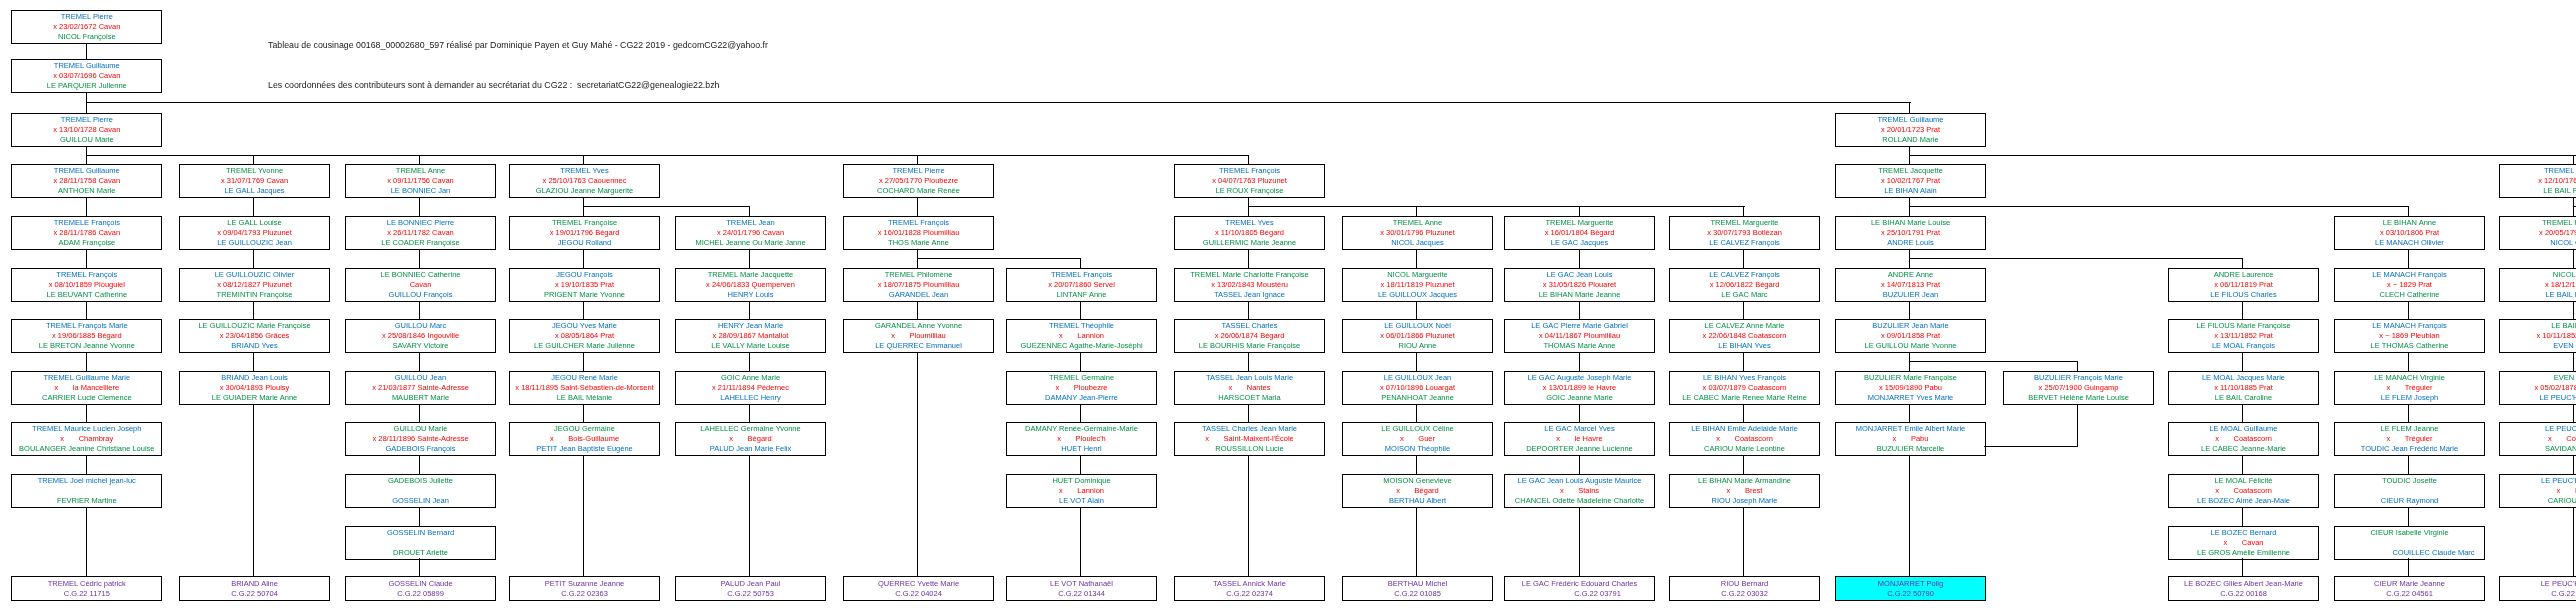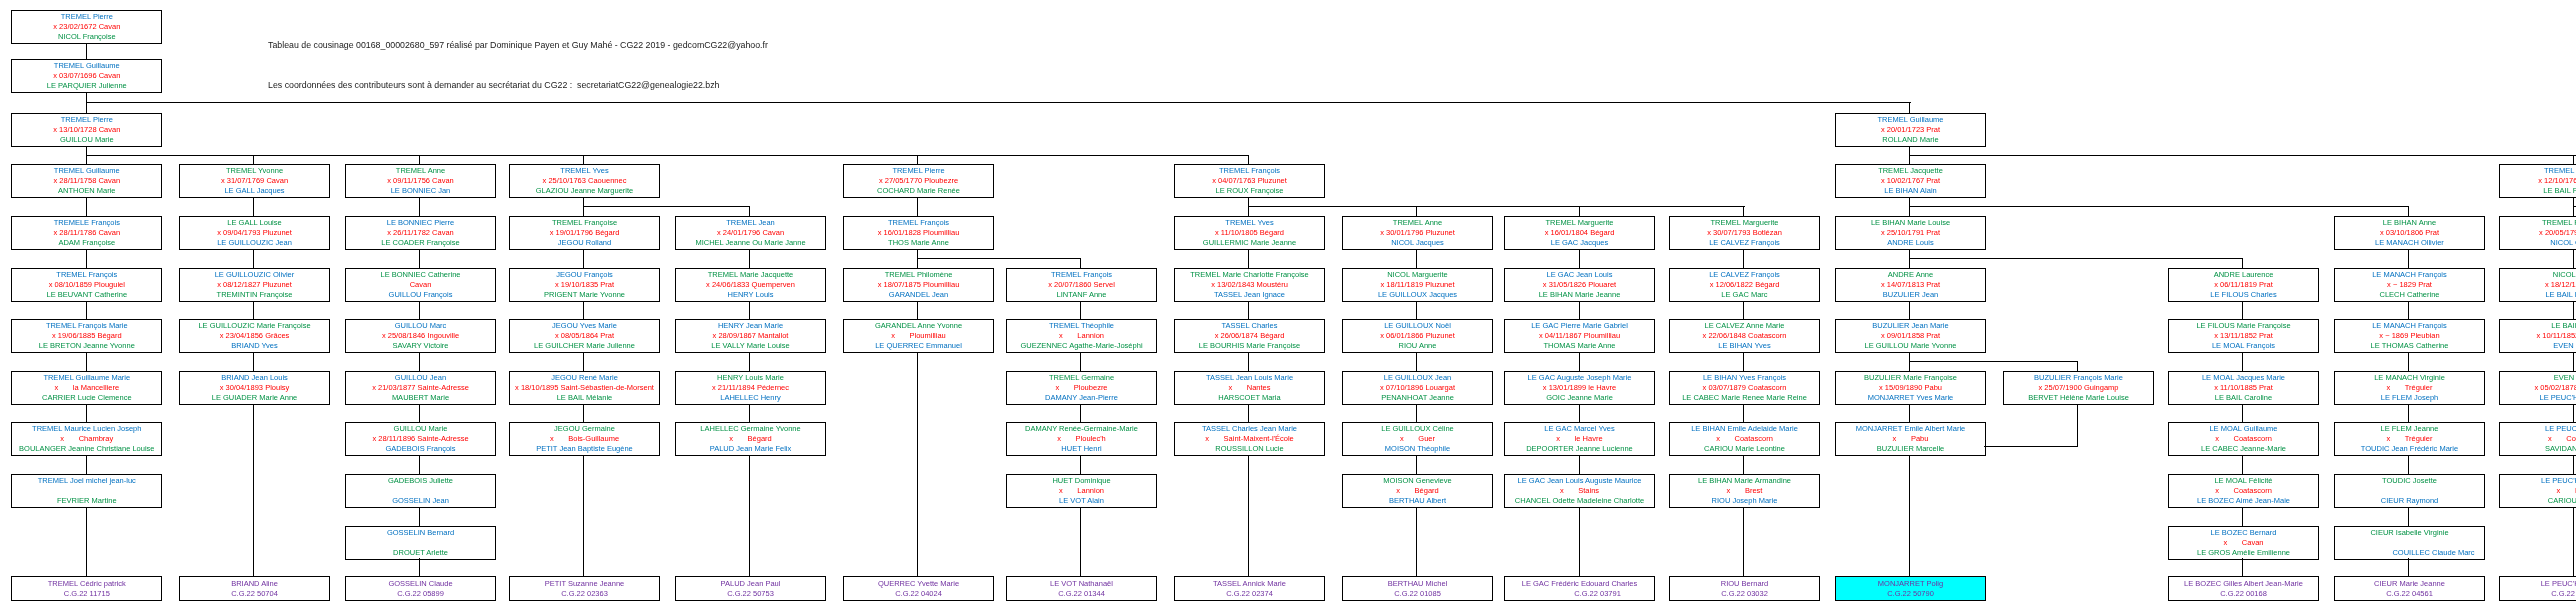--- a/index.html
+++ b/index.html
@@ -325,25 +325,25 @@
     <div style="color: rgb(255, 0, 0);">x 30/04/1893 Plouisy</div>
     <div style="color: rgb(0, 145, 68);">LE GUIADER Marie Anne</div>
   </div>
     <div class="pbox" style="left: 345px; top: 371px;">
     <div style="color: rgb(0, 112, 192);">GUILLOU Jean</div>
     <div style="color: rgb(255, 0, 0);">x 21/03/1877 Sainte-Adresse</div>
     <div style="color: rgb(0, 145, 68);">MAUBERT Marie</div>
   </div>
     <div class="pbox" style="left: 509px; top: 371px;">
     <div style="color: rgb(0, 112, 192);">JEGOU René Marie</div>
-    <div style="color: rgb(255, 0, 0);">x 18/10/1895 Saint-Sébastien-de-Morsent</div>
+    <div style="color: rgb(255, 0, 0);">x 18/11/1895 Saint-Sébastien-de-Morsent</div>
     <div style="color: rgb(0, 145, 68);">LE BAIL Mélanie</div>
   </div>
     <div class="pbox" style="left: 675px; top: 371px;">
-    <div style="color: rgb(0, 145, 68);">HENRY Louis Marie</div>
+    <div style="color: rgb(0, 145, 68);">GOIC Anne Marie</div>
     <div style="color: rgb(255, 0, 0);">x 21/11/1894 Pédernec</div>
     <div style="color: rgb(0, 112, 192);">LAHELLEC Henry</div>
   </div>
     <div class="pbox" style="left: 1006px; top: 371px;">
     <div style="color: rgb(0, 145, 68);">TREMEL Germaine</div>
     <div style="color: rgb(255, 0, 0);">x       Ploubezre</div>
     <div style="color: rgb(0, 112, 192);">DAMANY Jean-Pierre</div>
   </div>
     <div class="pbox" style="left: 1174px; top: 371px;">
     <div style="color: rgb(0, 112, 192);">TASSEL Jean Louis Marie</div>

